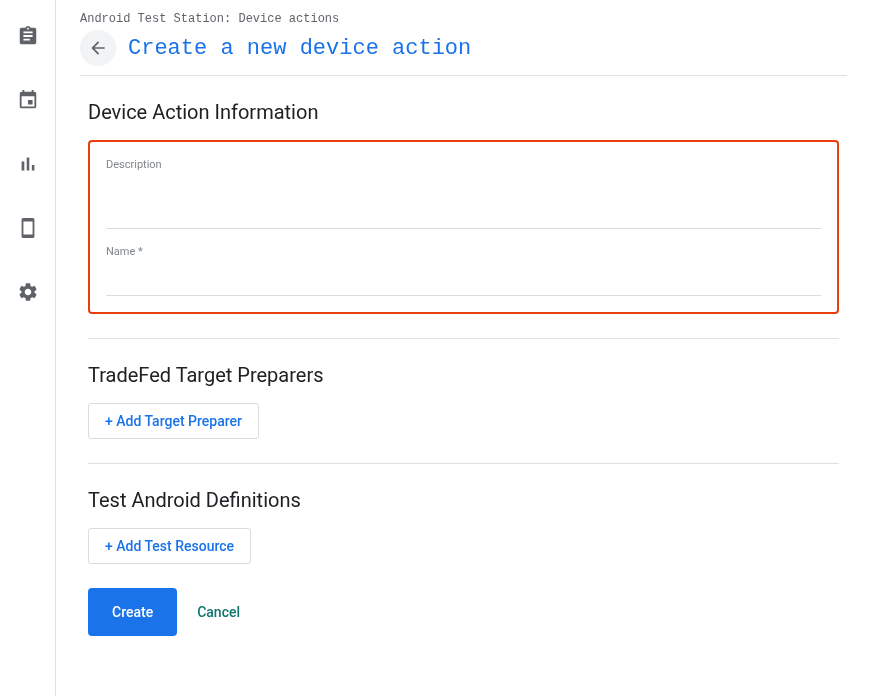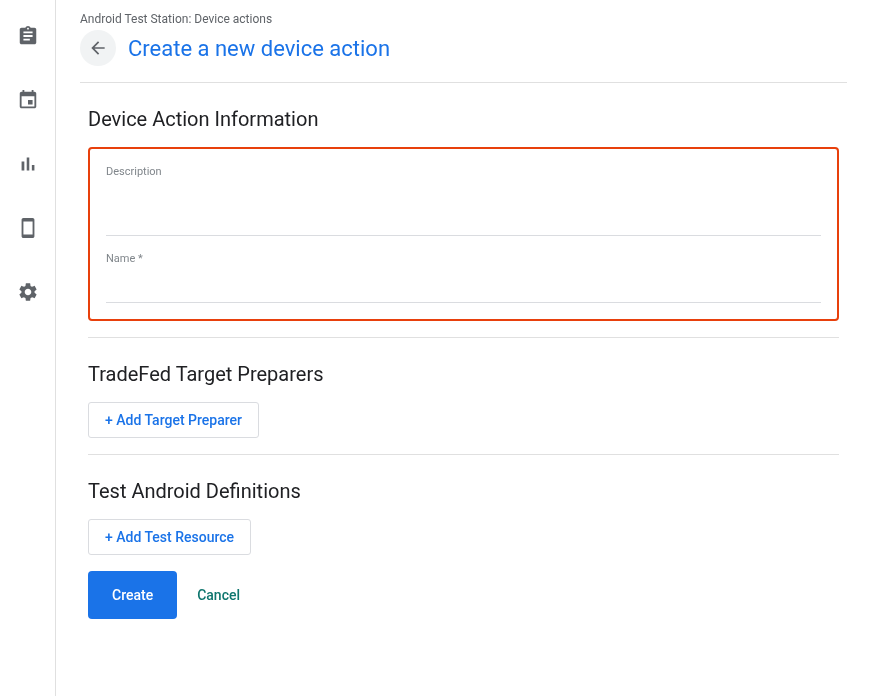--- a/index.html
+++ b/index.html
@@ -44,31 +44,32 @@
       flex: 1;
       display: flex;
       flex-direction: column;
       overflow-y: auto;
       background: #fff;
     }
 
     
     .header {
       padding: 12px 24px 0 24px;
+      font-family: Liberation Mono, monospace;
     }
     .breadcrumb {
       font-size: 12px;
       color: #5f6368;
       margin-bottom: 4px;
     }
     .page-title-row {
       display: flex;
       align-items: center;
       gap: 12px;
-      margin-bottom: 16px;
+      margin-bottom: 9px;
       text-align: center;
     }
     .back-button {
       width: 36px;
       height: 36px;
       border-radius: 50%;
       background: #f1f3f4;
       border: none;
       cursor: pointer;
       display: flex;
@@ -88,21 +89,21 @@
       margin: 0 0 0 0;
     }
 
     
     .content {
       padding: 24px 32px;
     }
 
     
     .section {
-      margin-bottom: 16px;
+      margin-bottom: 24px;
     }
     .section-title {
       font-size: 20px;
       font-weight: 400;
       color: #202124;
       margin-bottom: 16px;
     }
     .section-divider {
       height: 1px;
       background: #e0e0e0;

